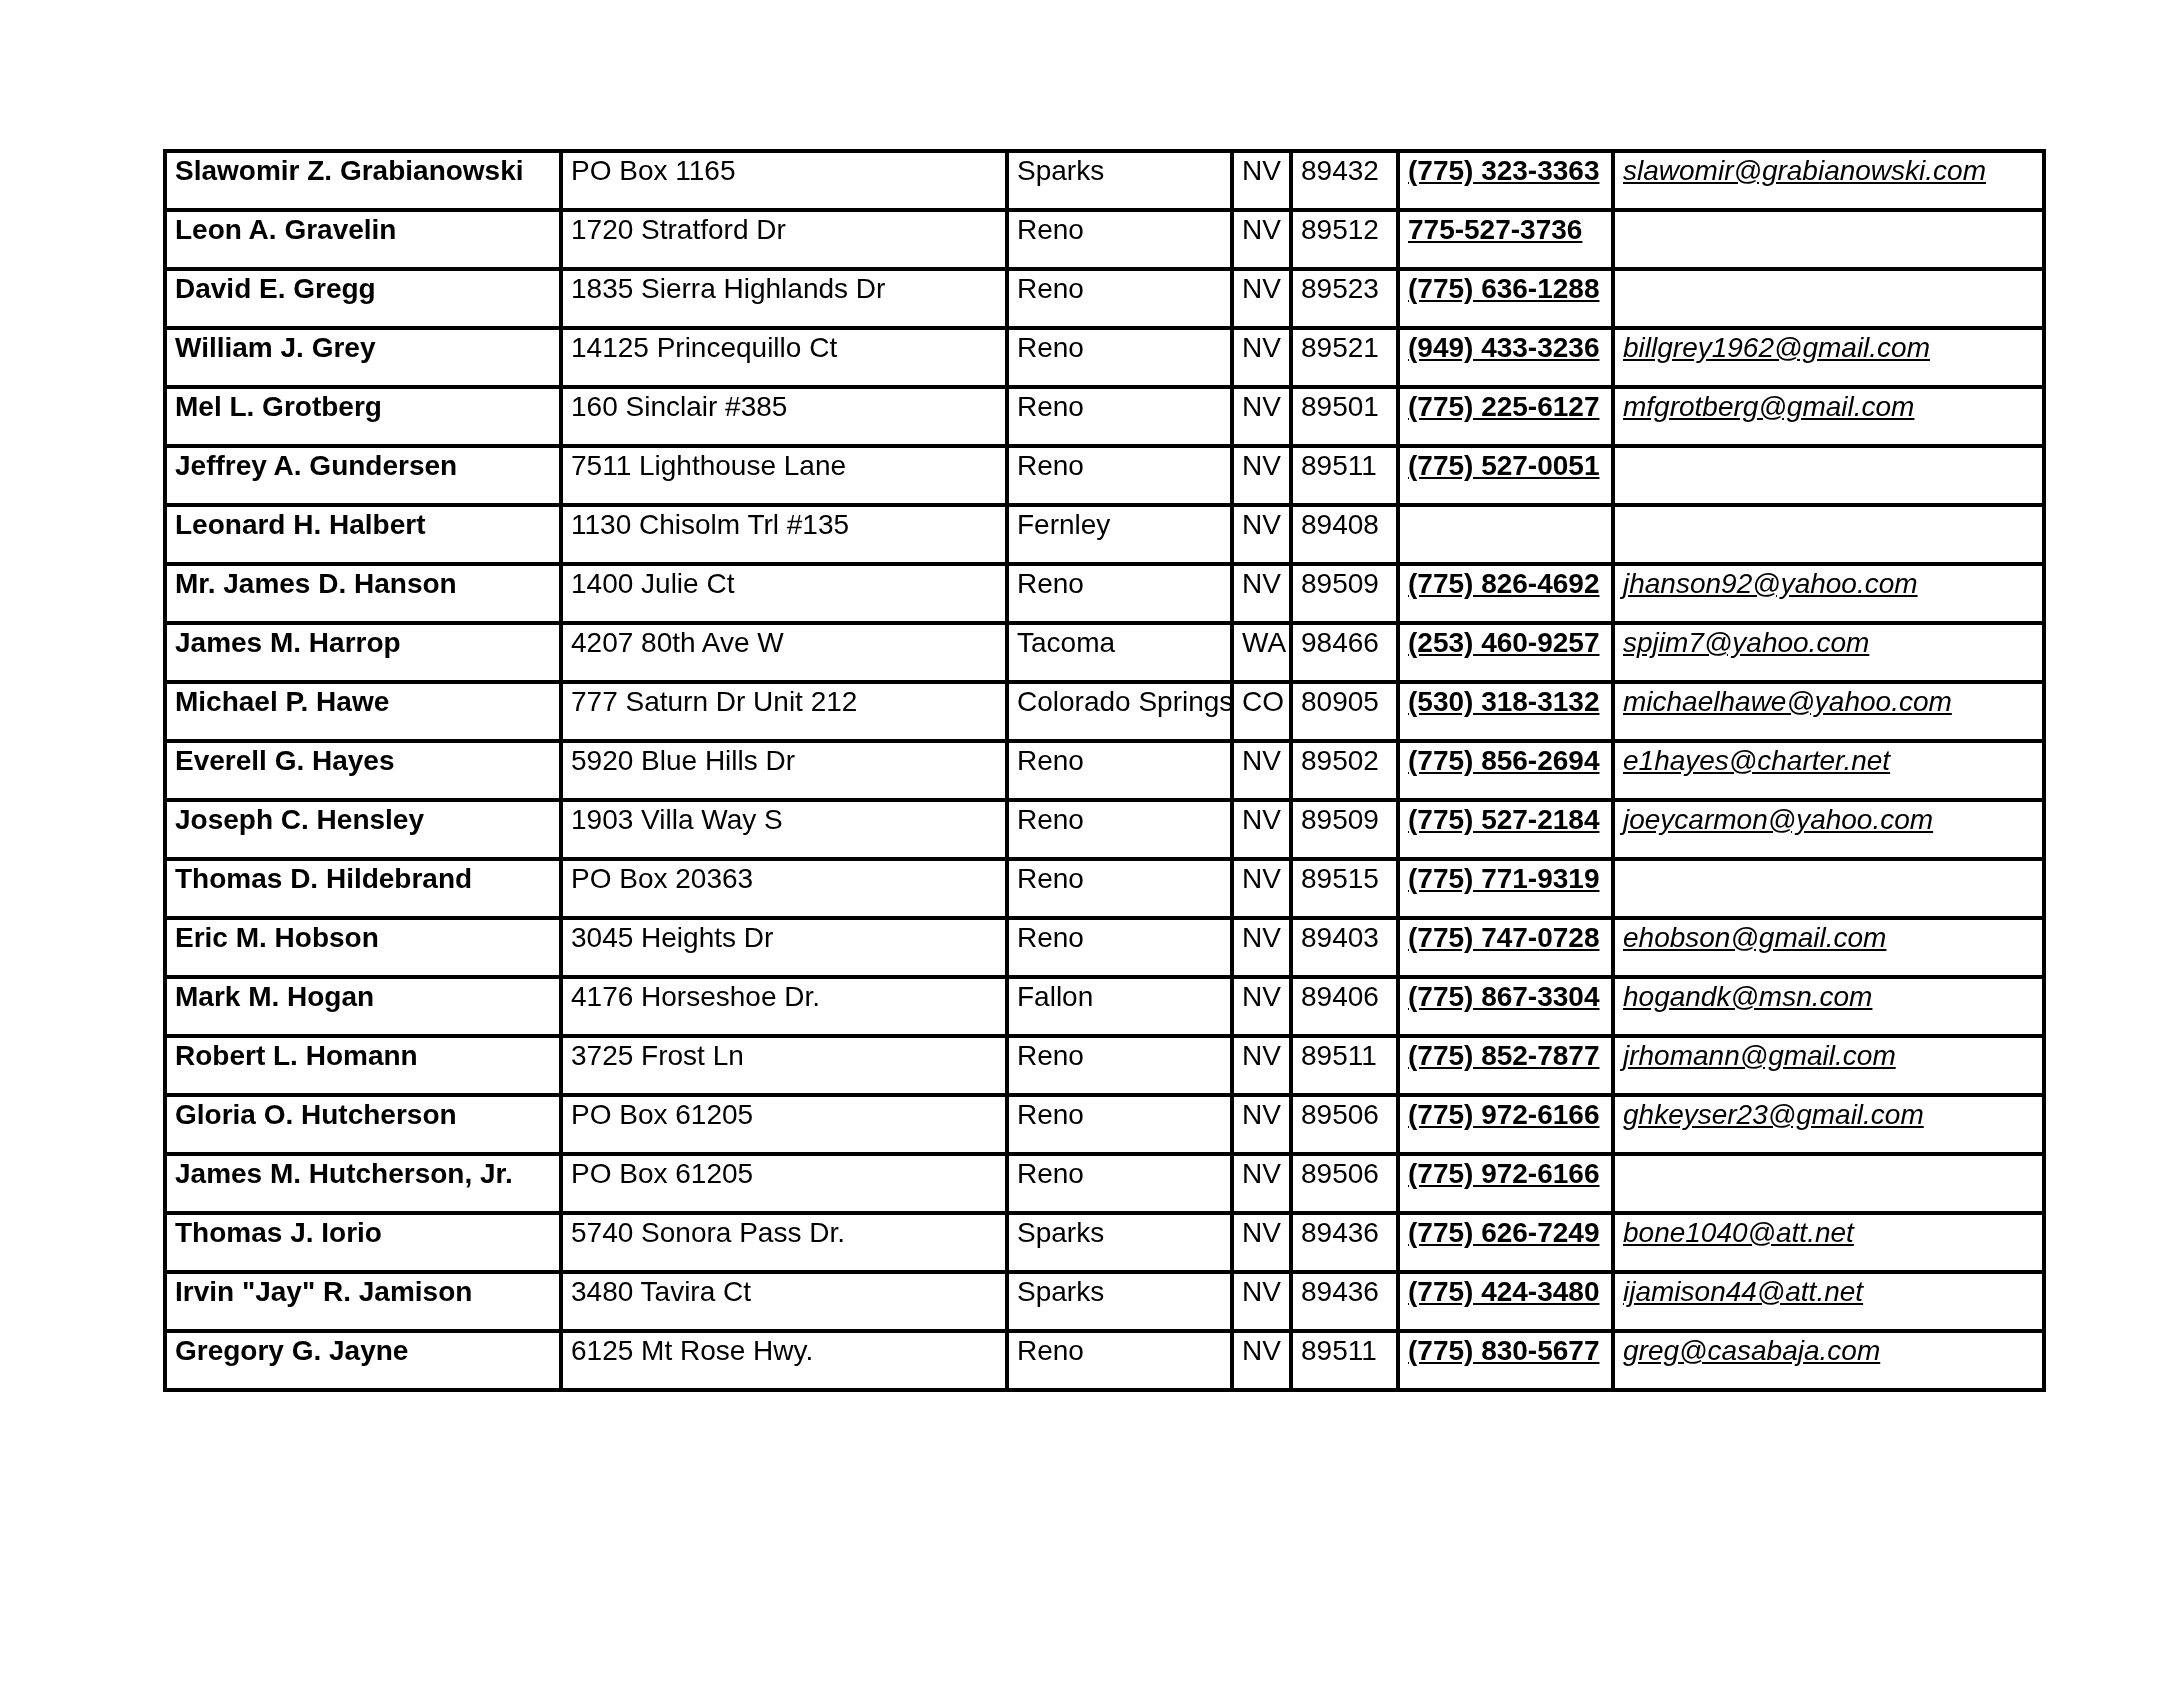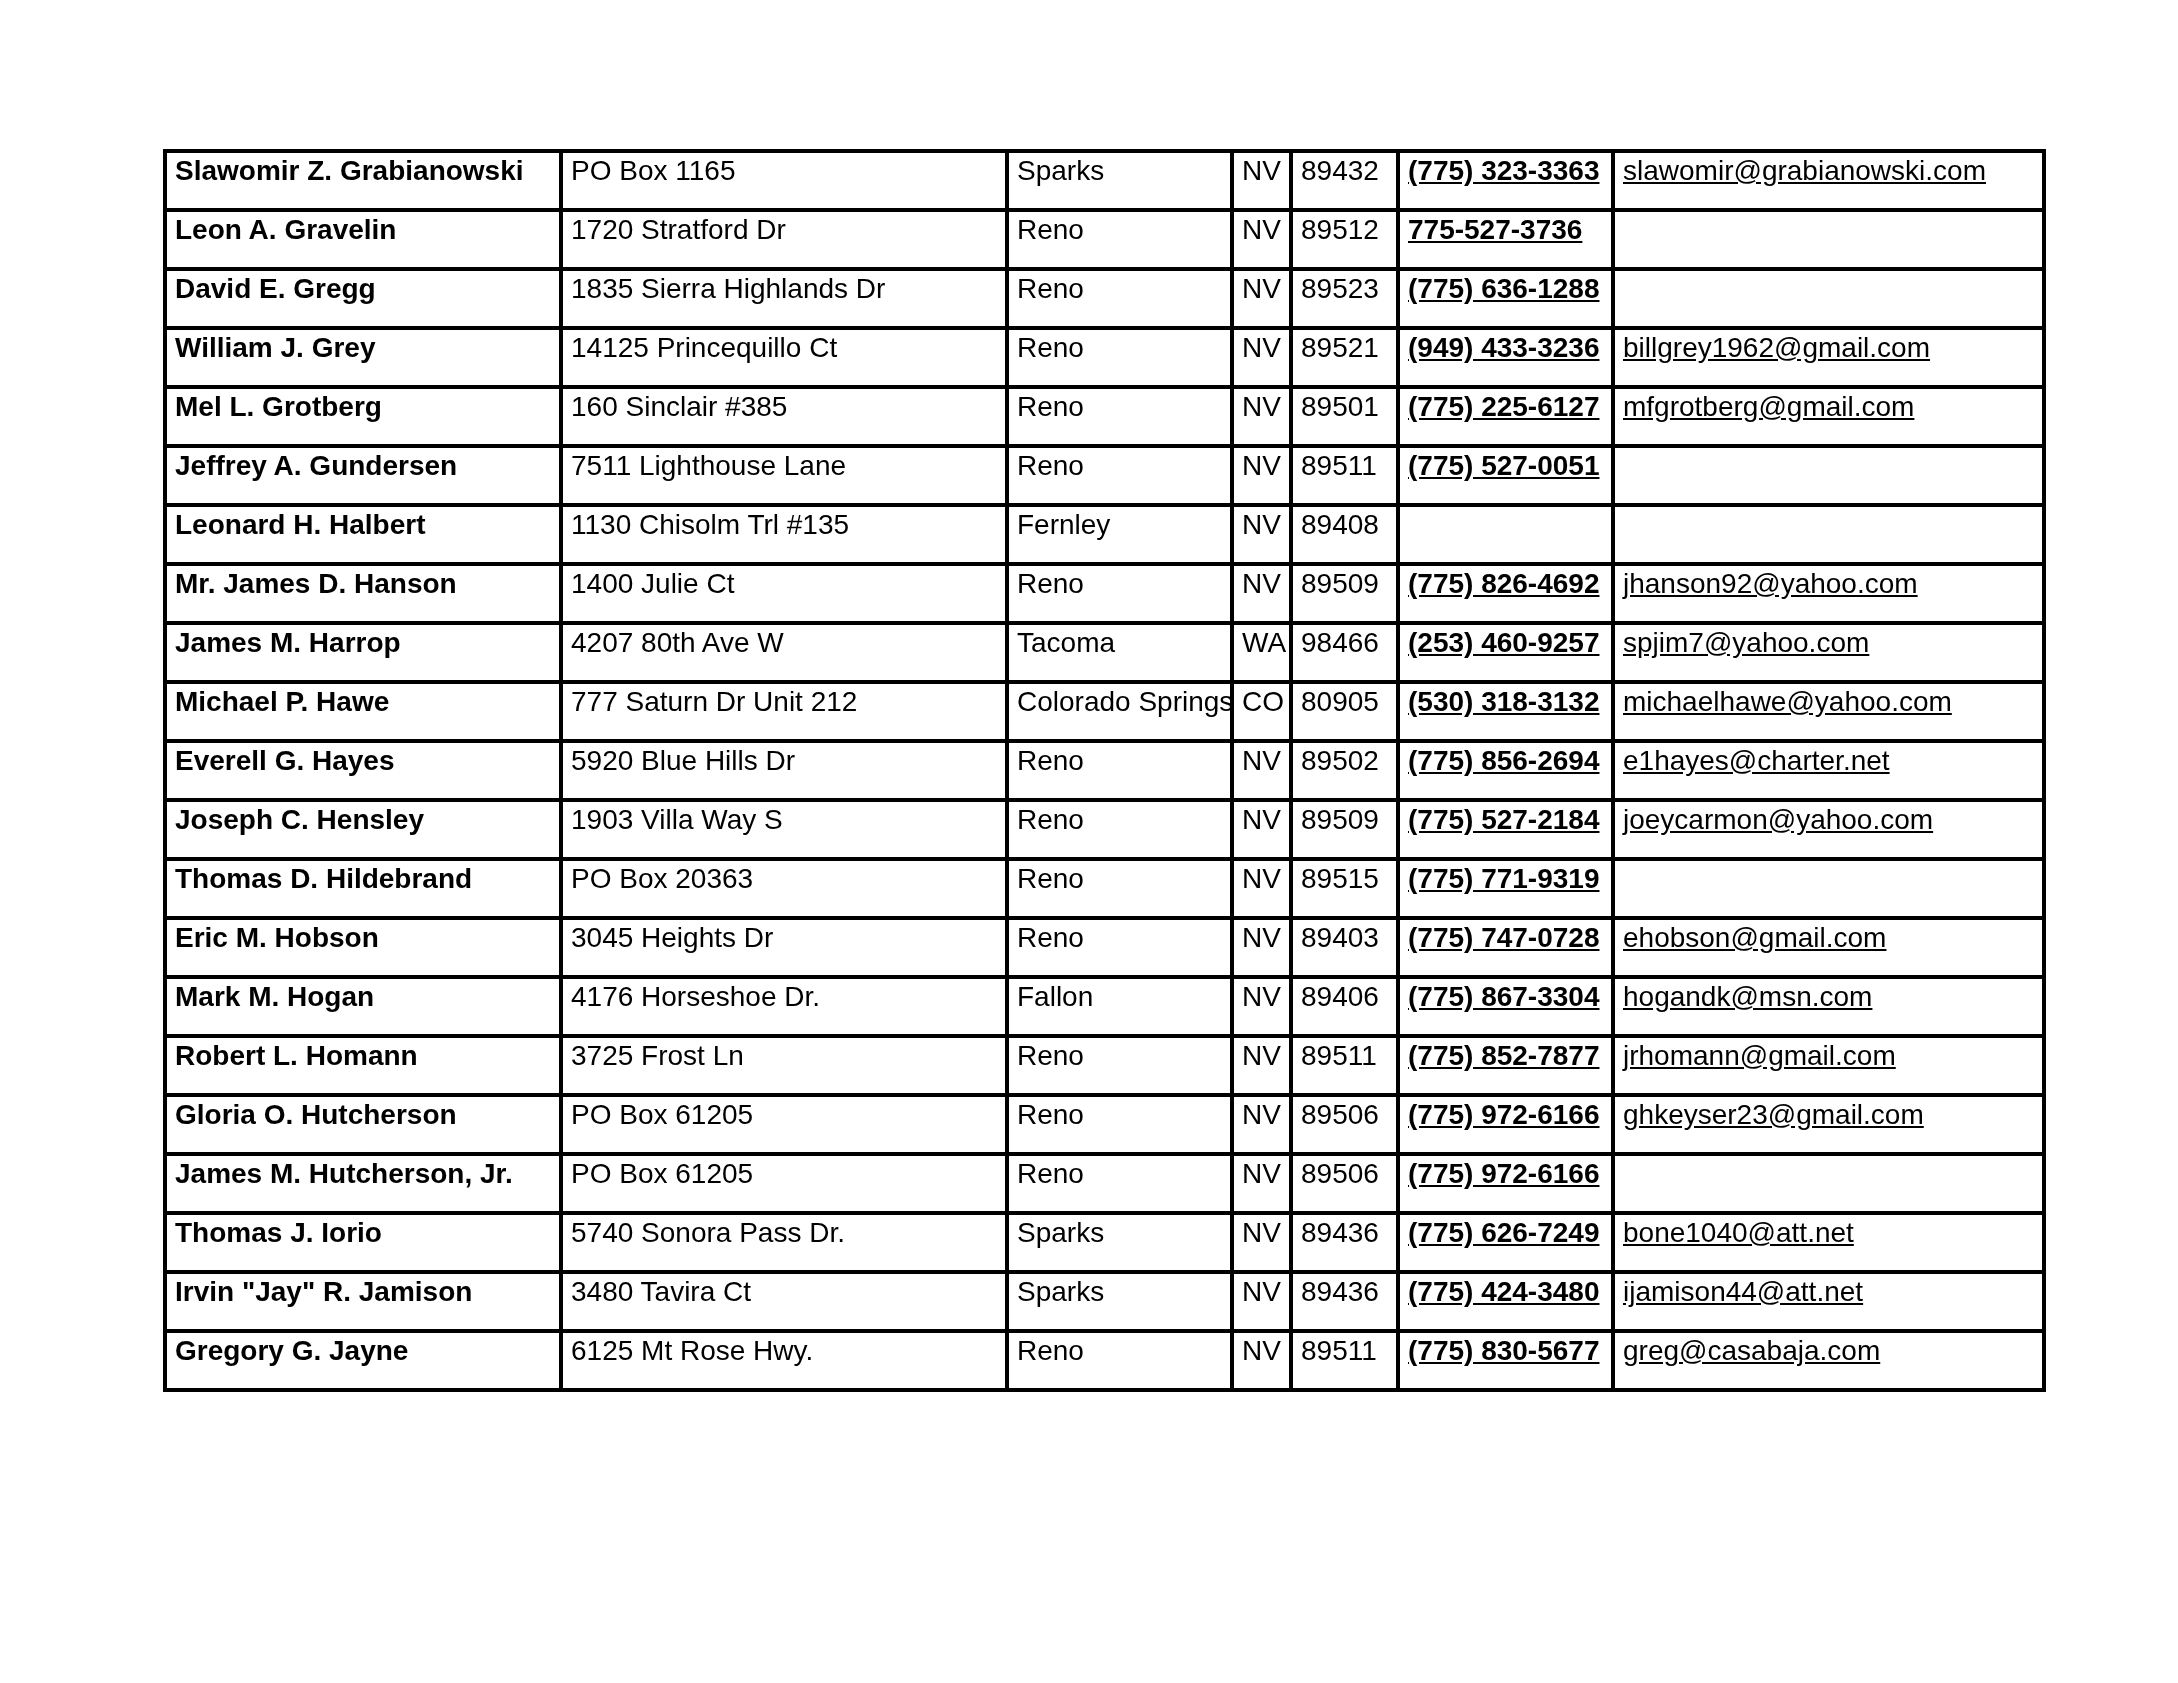--- a/index.html
+++ b/index.html
@@ -41,21 +41,21 @@
   col.c-name    { width: 396px; }
   col.c-address { width: 446px; }
   col.c-city    { width: 225px; }
   col.c-state   { width: 59px;  }
   col.c-zip     { width: 107px; }
   col.c-phone   { width: 215px; }
   col.c-email   { width: 431px; }
 
   td.col-name  { font-weight: bold; }
   td.col-phone { font-weight: bold; text-decoration: underline; }
-  .email-link  { text-decoration: underline; cursor: pointer; }
+  .email-link  { text-decoration: underline; cursor: pointer; font-style: italic; }
   .email-plain { text-decoration: none; }
 </style>
 </head>
 <body>
 
 <div class="page">
   <table class="contact-table">
     <colgroup>
       <col class="c-name">
       <col class="c-address">

